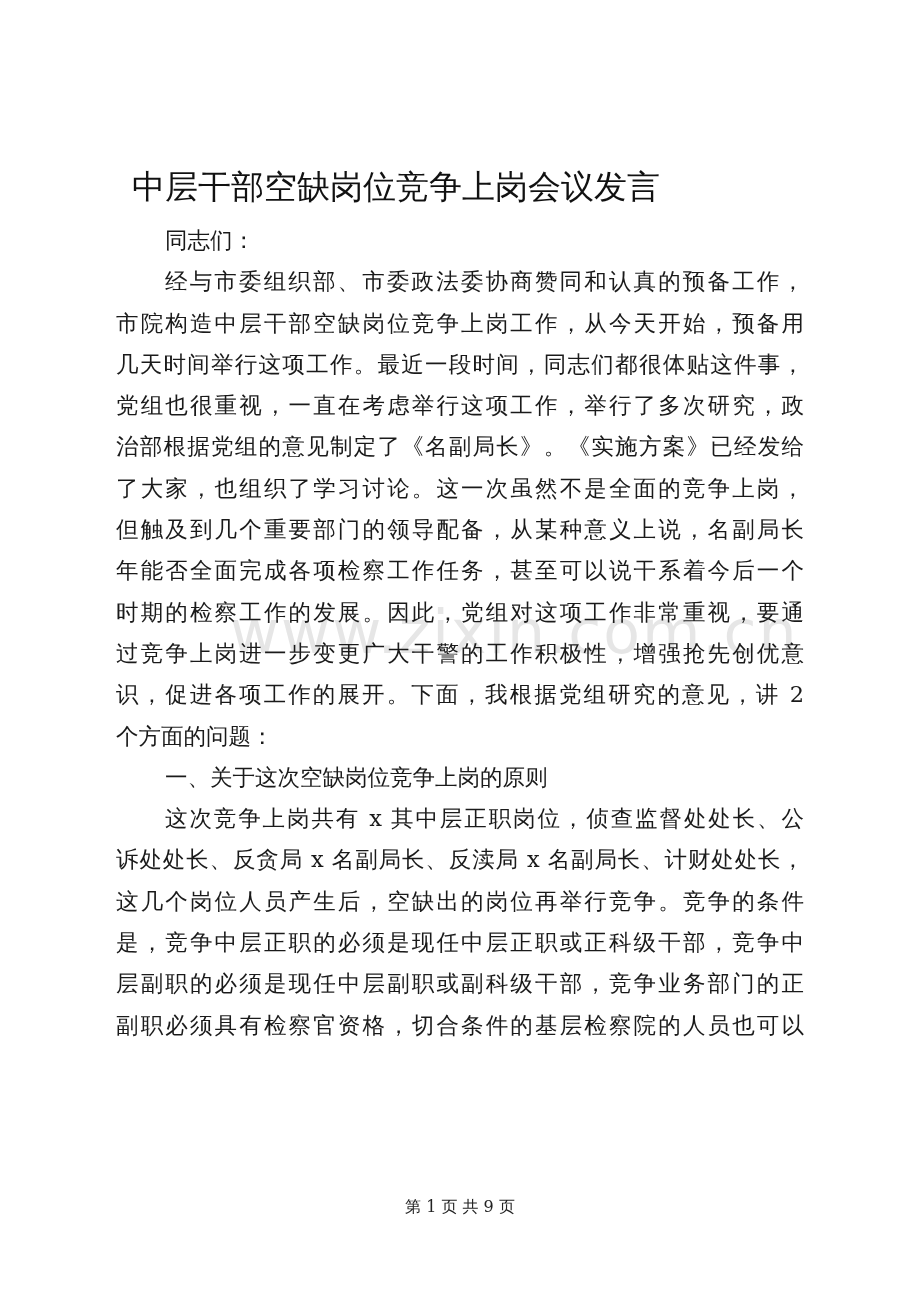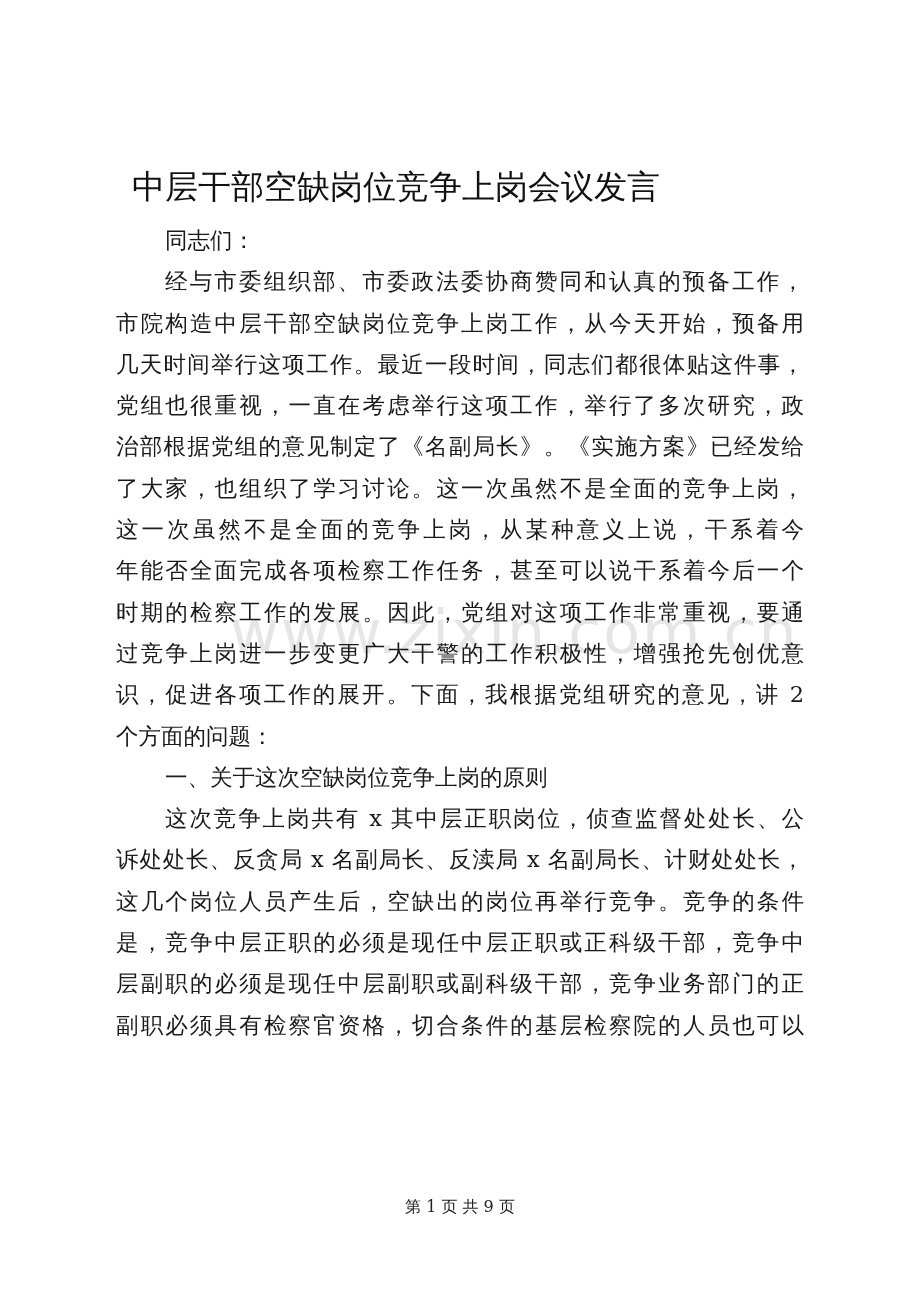--- a/index.html
+++ b/index.html
@@ -83,21 +83,21 @@
   <div class="watermark">www.zixin.com.cn</div>
 
   <div class="body">
     <div class="line indent last">同志们：</div>
     <div class="line indent">经与市委组织部、市委政法委协商赞同和认真的预备工作，</div>
     <div class="line">市院构造中层干部空缺岗位竞争上岗工作，从今天开始，预备用</div>
     <div class="line">几天时间举行这项工作。最近一段时间，同志们都很体贴这件事，</div>
     <div class="line">党组也很重视，一直在考虑举行这项工作，举行了多次研究，政</div>
     <div class="line">治部根据党组的意见制定了《名副局长》。《实施方案》已经发给</div>
     <div class="line">了大家，也组织了学习讨论。这一次虽然不是全面的竞争上岗，</div>
-    <div class="line">这一次虽然不是全面的竞争上岗，从某种意义上说，干系着今</div>
+    <div class="line">但触及到几个重要部门的领导配备，从某种意义上说，名副局长</div>
     <div class="line">年能否全面完成各项检察工作任务，甚至可以说干系着今后一个</div>
     <div class="line">时期的检察工作的发展。因此，党组对这项工作非常重视，要通</div>
     <div class="line">过竞争上岗进一步变更广大干警的工作积极性，增强抢先创优意</div>
     <div class="line">识，促进各项工作的展开。下面，我根据党组研究的意见，讲 2</div>
     <div class="line last">个方面的问题：</div>
     <div class="line indent last">一、关于这次空缺岗位竞争上岗的原则</div>
     <div class="line indent">这次竞争上岗共有 x 其中层正职岗位，侦查监督处处长、公</div>
     <div class="line">诉处处长、反贪局 x 名副局长、反渎局 x 名副局长、计财处处长，</div>
     <div class="line">这几个岗位人员产生后，空缺出的岗位再举行竞争。竞争的条件</div>
     <div class="line">是，竞争中层正职的必须是现任中层正职或正科级干部，竞争中</div>

